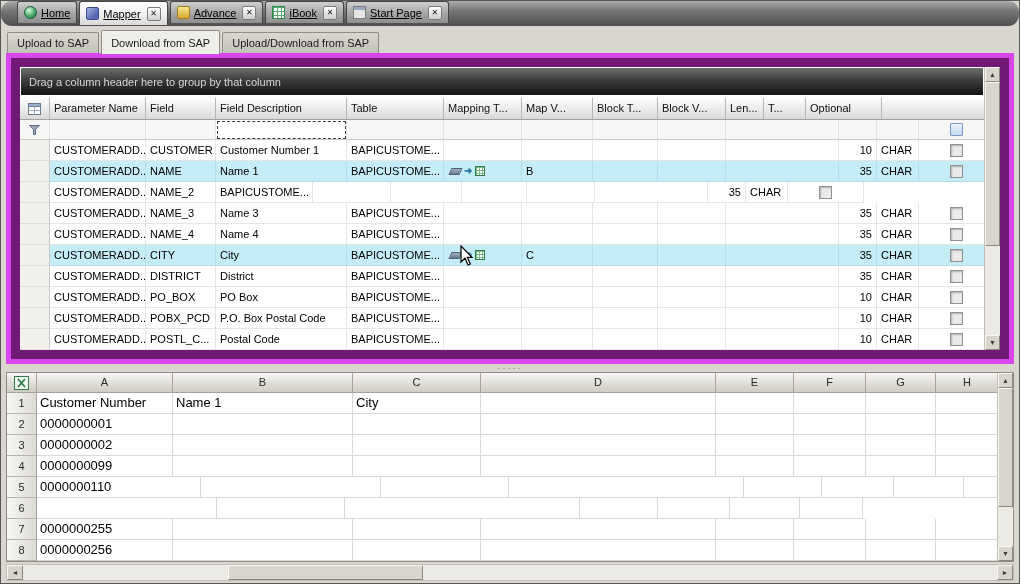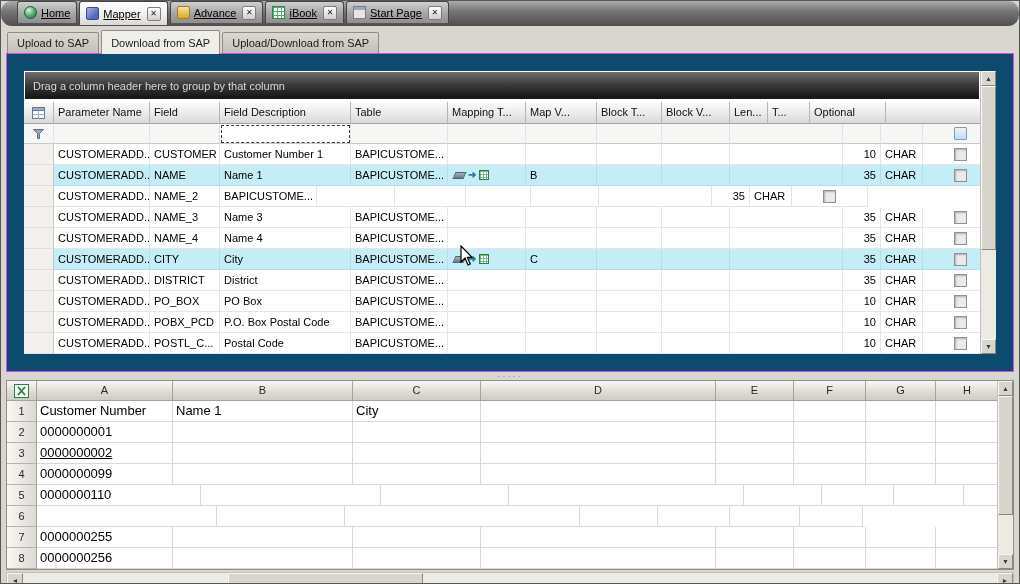--- a/index.html
+++ b/index.html
@@ -18,21 +18,21 @@
 .icon-advance{border-radius:2px;background:linear-gradient(#f6e492,#d9a92e);border:1px solid #a07f18;}
 .icon-ibook{background:#fff;border:1px solid #2e8a4a;background-image:linear-gradient(#58aa72 1px,transparent 1px),linear-gradient(90deg,#58aa72 1px,transparent 1px);background-size:4px 4px;}
 .icon-startpage{background:#e6e6e6;border:1px solid #7d7d7d;box-shadow:inset 0 3px 0 #9aaac2;}
 
 
 .sap-tabstrip{flex:0 0 27px;display:flex;align-items:flex-end;padding-left:6px;position:relative;z-index:2;}
 .sap-tab{height:21px;display:flex;align-items:center;padding:0 9px;font-size:11px;color:#1c1c1c;background:linear-gradient(#dbd8d2,#c3c0b9);border:1px solid #8f8d86;border-bottom:none;border-radius:2px 2px 0 0;margin-right:2px;}
 .sap-tab.active{height:24px;background:#efeeea;position:relative;z-index:3;margin-bottom:-1px;}
 
 
-.mapper-panel{flex:0 0 300px;margin:0 5px;border:1px solid #d946ef;background:#0c4a6e;display:flex;padding:17px;position:relative;z-index:1;}
+.mapper-panel{flex:0 0 300px;margin:0 5px;border:5px solid #d946ef;background:#701a75;display:flex;padding:9px;position:relative;z-index:1;}
 .grid-col{flex:1;display:flex;flex-direction:column;overflow:hidden;background:#fff;}
 .group-bar{flex:0 0 27px;margin:1px 1px 3px 1px;background:linear-gradient(#6f6f6f,#3c3c3c 45%,#191919 92%);color:#d6d6d6;font-size:11px;display:flex;align-items:center;padding-left:8px;}
 .grid-table{flex:1;background:#fff;overflow:hidden;}
 .grow{display:flex;flex:0 0 auto;}
 .gcell{flex:0 0 auto;overflow:hidden;white-space:nowrap;}
 .hcell{height:22px;line-height:21px;font-size:11px;padding:0 4px;color:#101010;background:linear-gradient(#fdfdfd,#ececec 50%,#d9d9d9);border-right:1px solid #b6b6b6;border-bottom:1px solid #a2a2a2;}
 .hfirst{display:flex;align-items:center;justify-content:center;padding:0;}
 .hfill{flex:1;border-right:none;}
 .fcell{height:20px;background:#f6f6f5;border-right:1px solid #e2e2e2;border-bottom:1px solid #c9c9c9;display:flex;align-items:center;padding:0 3px;}
 .ffirst{justify-content:center;}
@@ -418,21 +418,21 @@
           <div class="scell sdcell" style="width: 180px;"></div>
           <div class="scell sdcell" style="width: 128px;"></div>
           <div class="scell sdcell" style="width: 235px;"></div>
           <div class="scell sdcell" style="width: 78px;"></div>
           <div class="scell sdcell" style="width: 72px;"></div>
           <div class="scell sdcell" style="width: 70px;"></div>
           <div class="scell sdcell" style="width: 63px;"></div>
         </div>
         <div class="srow">
           <div class="scell srowhdr" style="width: 30px;">3</div>
-          <div class="scell sdcell" style="width: 136px; text-decoration: underline;">0000000002</div>
+          <div class="scell sdcell" style="width: 136px;">0000000002</div>
           <div class="scell sdcell" style="width: 180px;"></div>
           <div class="scell sdcell" style="width: 128px;"></div>
           <div class="scell sdcell" style="width: 235px;"></div>
           <div class="scell sdcell" style="width: 78px;"></div>
           <div class="scell sdcell" style="width: 72px;"></div>
           <div class="scell sdcell" style="width: 70px;"></div>
           <div class="scell sdcell" style="width: 63px;"></div>
         </div>
         <div class="srow">
           <div class="scell srowhdr" style="width: 30px;">4</div>

